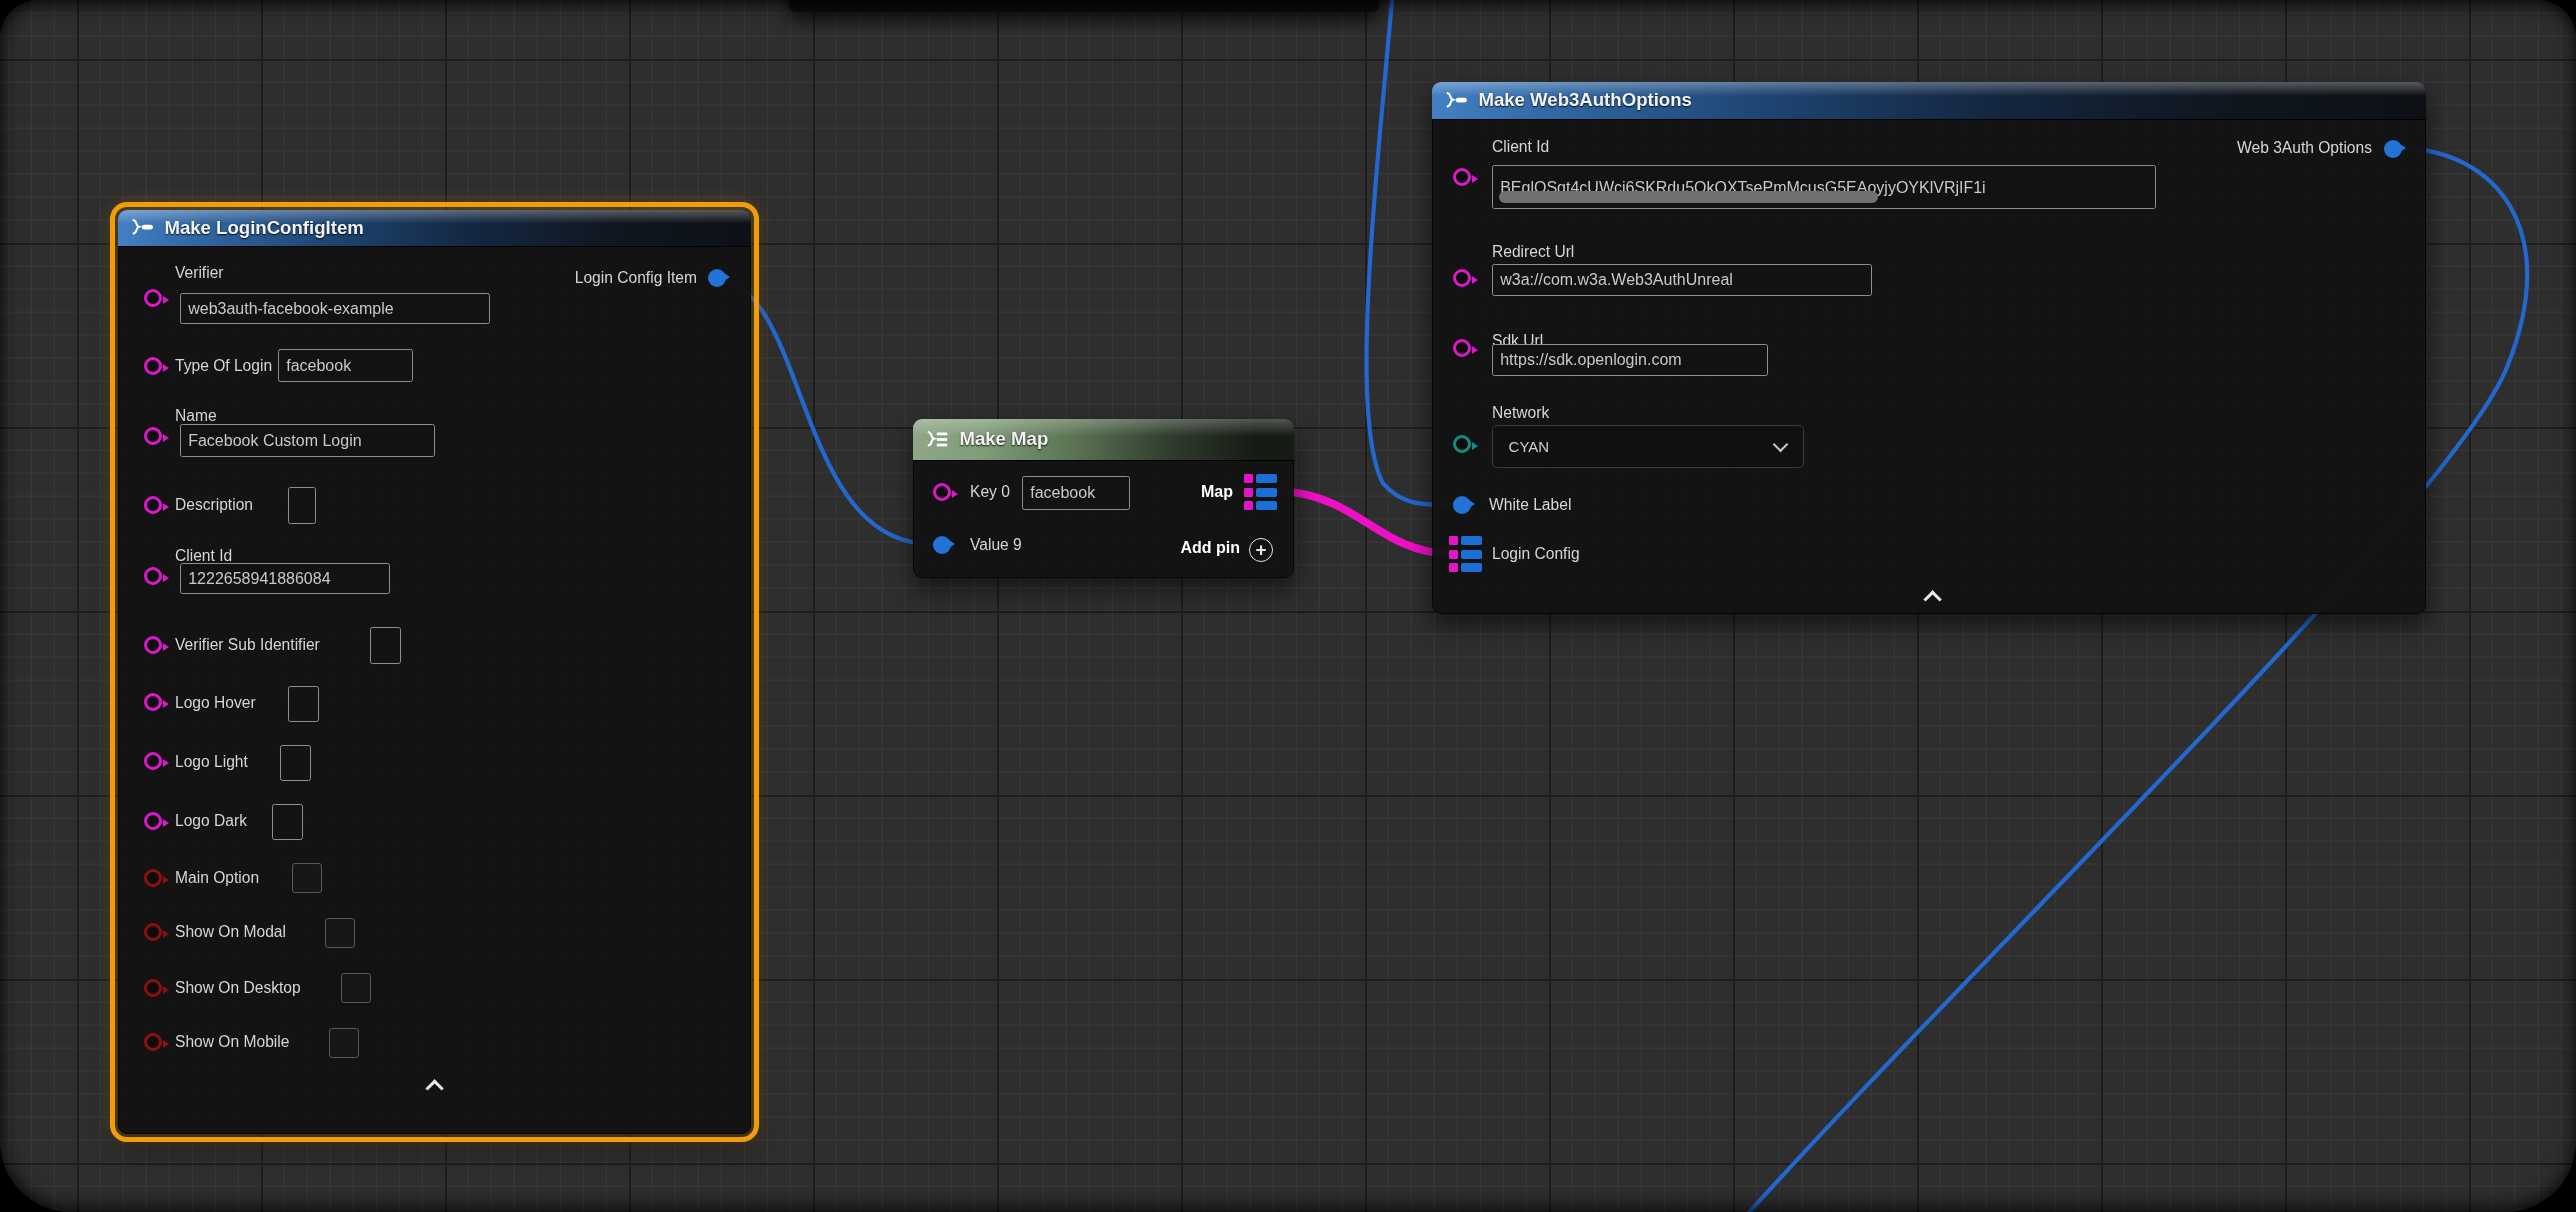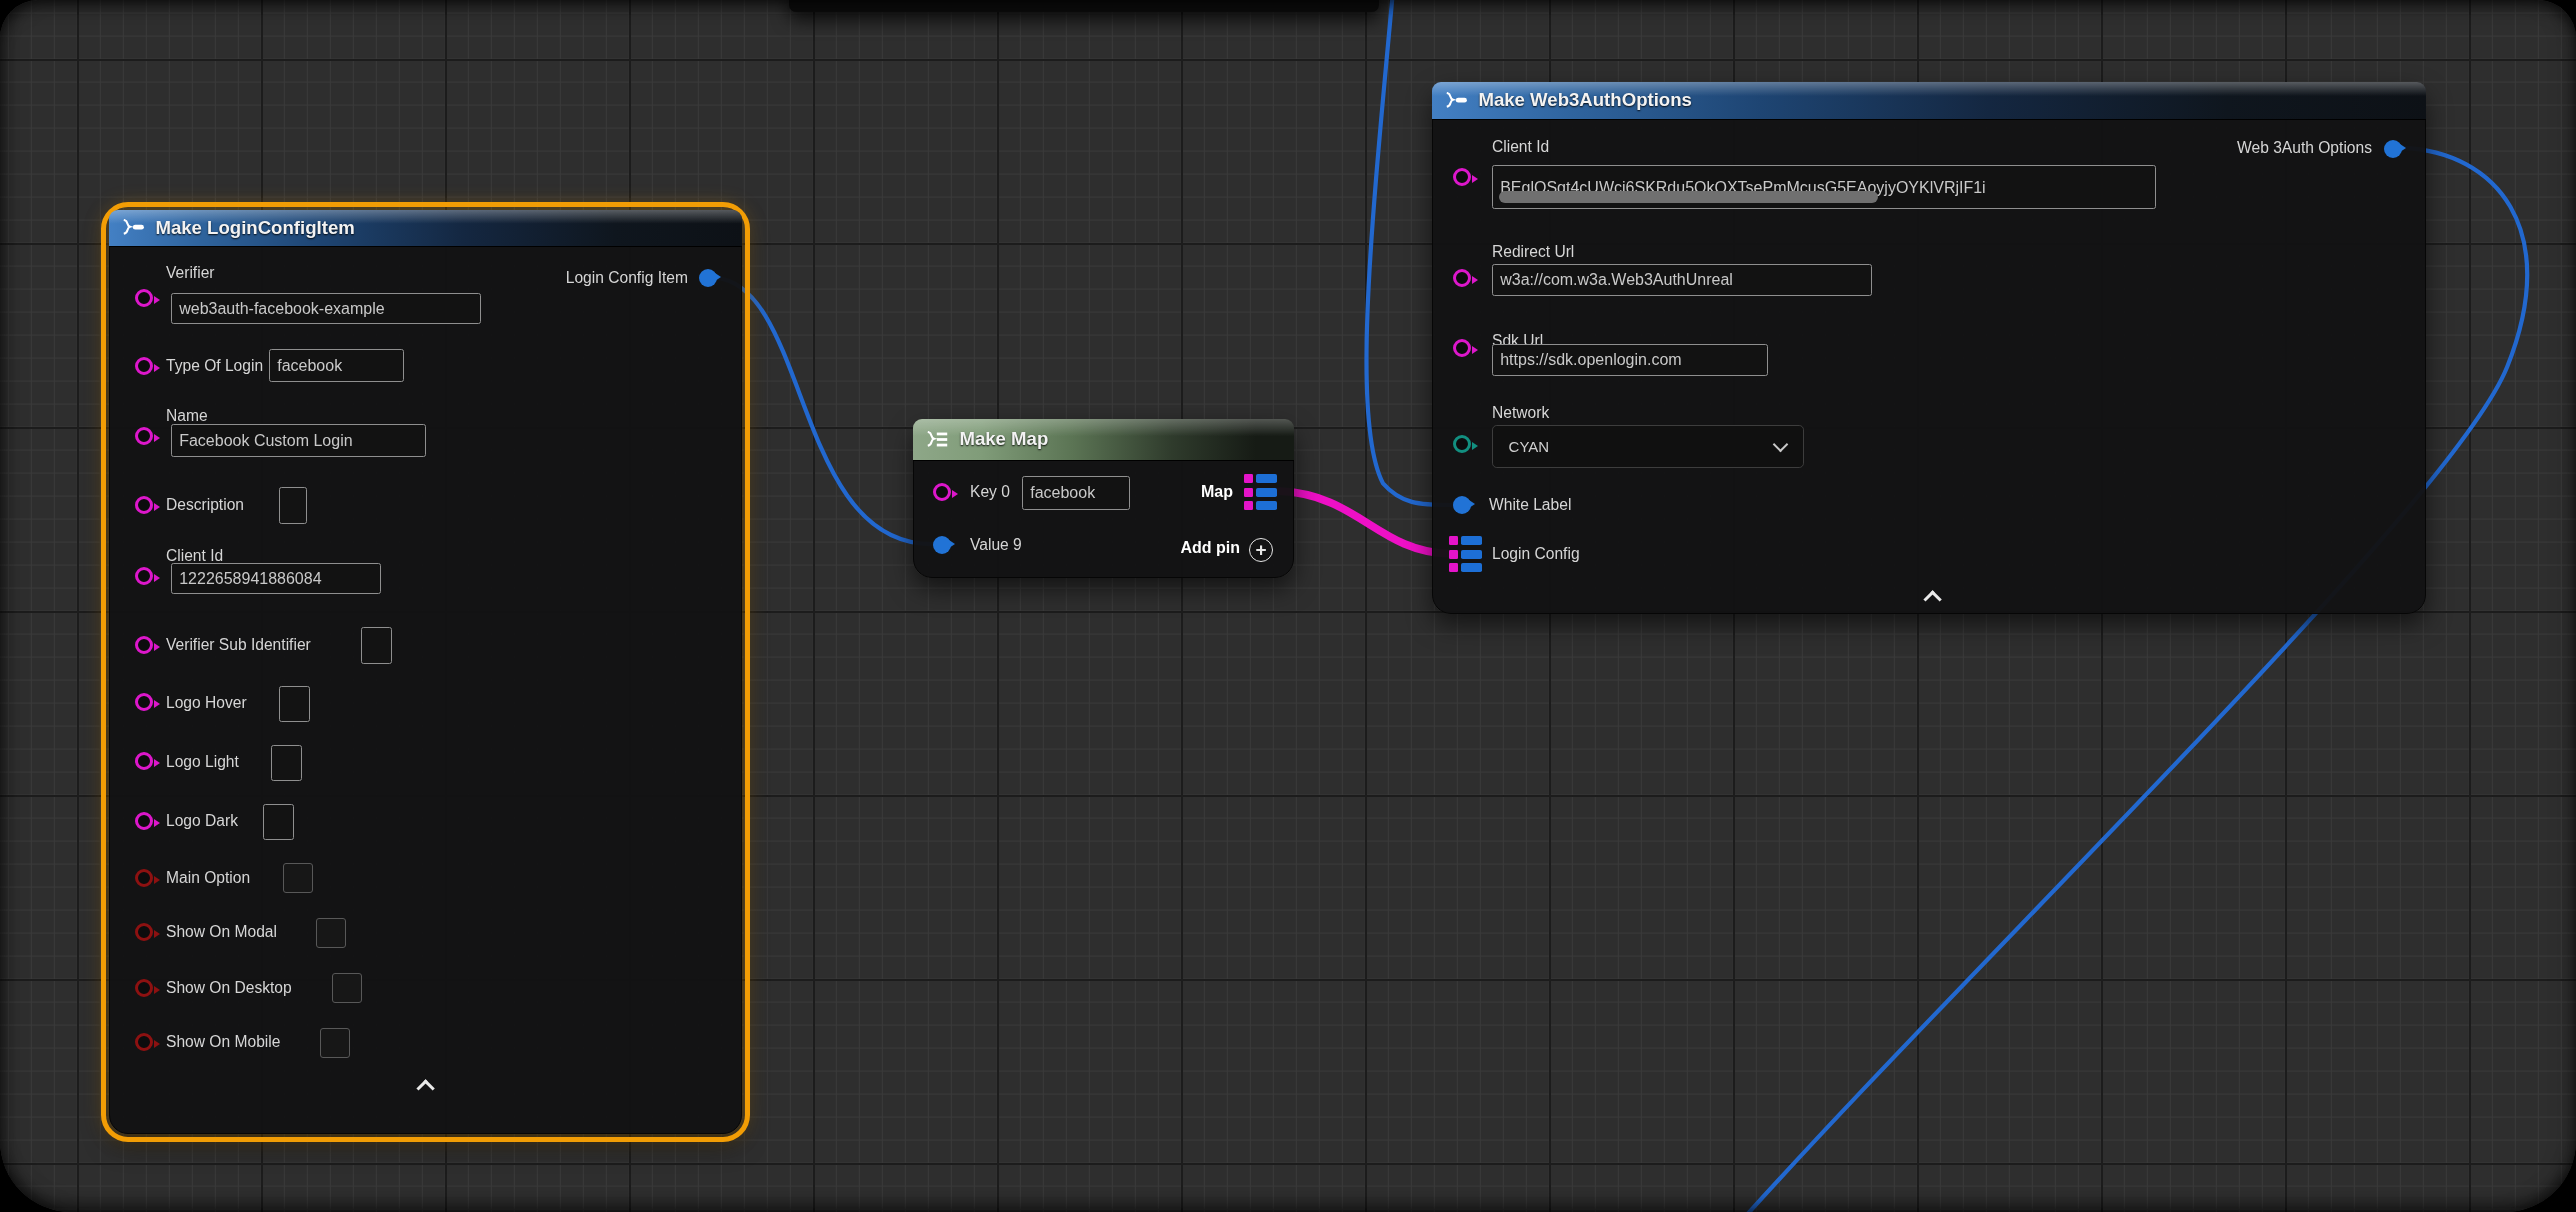--- a/index.html
+++ b/index.html
@@ -12,21 +12,21 @@
       linear-gradient(to bottom,#1c1c1c 2.4px,transparent 2.4px),
       linear-gradient(to right,#3a3a3a 1.2px,transparent 1.2px),
       linear-gradient(to bottom,#3a3a3a 1.2px,transparent 1.2px);
     background-size:184px 184px,184px 184px,23px 23px,23px 23px;
     background-position:77px 59px,77px 59px,7.8px 12.6px,7.8px 12.6px;}
   .vignette{position:absolute;inset:0;pointer-events:none;border-radius:inherit;
     box-shadow:inset 0 10.8px 18px -7.2px rgba(0,0,0,.8), inset 0 -12px 20.4px -9.6px rgba(0,0,0,.85),
                inset 14.4px 0 26.5px -17px rgba(0,0,0,.6), inset -14.4px 0 26.5px -17px rgba(0,0,0,.5);}
   .wires{position:absolute;inset:0;}
   .node{position:absolute;background:rgba(19,19,20,.97);border:1.2px solid #060606;
-    border-radius:19px;box-shadow:0 10.8px 25px rgba(0,0,0,.55);box-sizing:border-box;}
+    border-radius:9px;box-shadow:0 10.8px 25px rgba(0,0,0,.55);box-sizing:border-box;}
   .node.sel{outline:5.4px solid #f29d05;outline-offset:3.6px;
     box-shadow:0 0 20.4px 4.8px rgba(242,157,5,.28),0 10.8px 25px rgba(0,0,0,.55);}
   .hdr{position:absolute;left:-1.2px;top:-1.2px;right:-1.2px;display:flex;align-items:center;gap:9.6px;
     padding:0 12px;border-radius:9px 9px 0 0;border-bottom:1.2px solid #000;box-sizing:border-box;}
   .hdr.blue{height:37px;background:
     linear-gradient(180deg,rgba(255,255,255,.30),rgba(255,255,255,0) 38%),
     linear-gradient(90deg,#4380c4 0%,#2f649e 14%,#1e4573 33%,#142741 56%,#0f161e 80%,#0d1116 100%);}
   .hdr.green{height:42px;background:
     linear-gradient(180deg,rgba(255,255,255,.26),rgba(255,255,255,0) 42%),
     linear-gradient(90deg,#8ea788 0%,#809c79 18%,#5b7454 42%,#2f3b2c 68%,#161b15 90%);}
@@ -69,21 +69,21 @@
 
   <svg class="wires" width="2576" height="1212" viewBox="0 0 4284 2016">
     <path d="M1191 462 C1345 478 1322 905 1549 905" fill="none" stroke="#2268cf" stroke-width="7" stroke-linecap="round"></path>
     <path d="M2318 -30 C2282 360 2246 700 2300 804 C2330 838 2360 840 2414 840" fill="none" stroke="#2268cf" stroke-width="7" stroke-linecap="round"></path>
     <path d="M2128 817 C2258 822 2292 918 2410 921" fill="none" stroke="#ee10c6" stroke-width="13" stroke-linecap="round"></path>
     <path d="M3996 246 C4150 252 4262 380 4170 610 C4078 840 3258 1622 2870 2060" fill="none" stroke="#2268cf" stroke-width="7" stroke-linecap="round"></path>
   </svg>
 
   <div class="ghost"></div>
 
-  <div class="node sel" style="left:109px;top:210px;width:633px;height:924px;">
+  <div class="node sel" style="left:118px;top:210px;width:633px;height:924px;">
     <div class="hdr blue">
       <svg width="25" height="17" viewBox="0 0 36 24">
         <path d="M4 1 c8 2 3 8 9 10 c-6 2 -1 8 -9 10" fill="none" stroke="#fff" stroke-width="3"></path>
         <rect x="17" y="8" width="16" height="7" rx="3.5" fill="#fff"></rect>
       </svg>
       <span class="htitle">Make LoginConfigItem</span>
     </div>
 
     <span class="lbl" style="right:53px;top:57px;">Login Config Item</span>
     <div class="pin obj filled" style="left:589px;top:58px;"></div>

